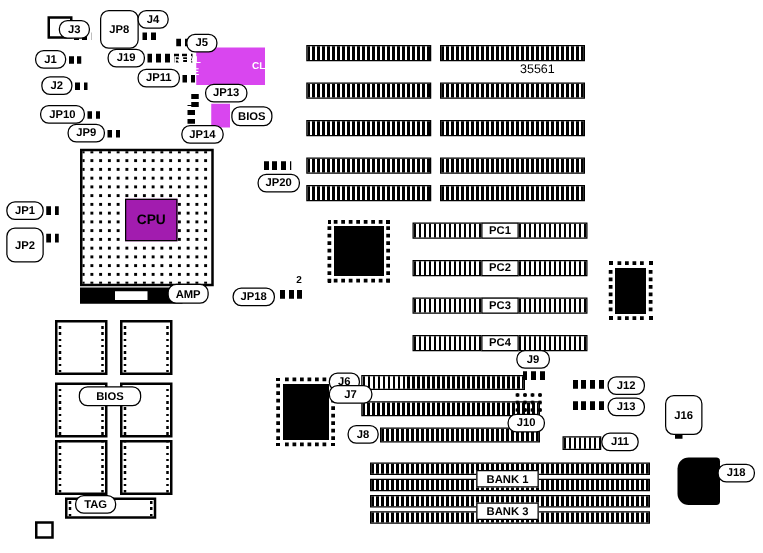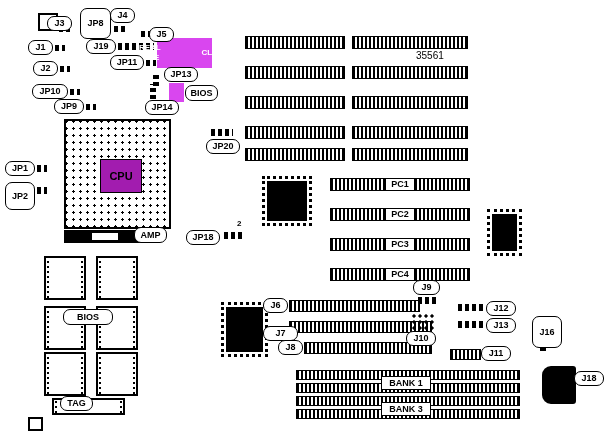--- a/index.html
+++ b/index.html
@@ -107,21 +107,21 @@
 
   <div class="qfp" style="left:262px;top:176px;width:50px;height:50px"></div>
   <div class="qfp" style="left:487px;top:209px;width:35px;height:47px"></div>
   <div class="qfp" style="left:221px;top:302px;width:47px;height:55px"></div>
 
   <div class="pill" style="left:413px;top:280px;width:27px;height:15px">J9</div>
   <div class="pins-h" style="left:418px;top:297px;width:18px;height:7px"></div>
 
   <div class="pill" style="left:263px;top:298px;width:25px;height:15px">J6</div>
   <div class="slot" style="left:289px;top:300px;width:131px;height:12px"></div>
-  <div class="pill" style="left:263px;top:326px;width:35px;height:15px">J7</div>
+  <div class="pill" style="left:263px;top:308px;width:35px;height:15px">J7</div>
   <div class="slot" style="left:289px;top:321px;width:143px;height:12px"></div>
   <div class="pill" style="left:278px;top:340px;width:25px;height:15px">J8</div>
   <div class="slot" style="left:304px;top:342px;width:128px;height:12px"></div>
 
   <div class="pingrid" style="left:411px;top:313px;width:24px;height:17px"></div>
   <div class="pill" style="left:406px;top:331px;width:30px;height:15px">J10</div>
 
   <div class="pins-h" style="left:458px;top:304px;width:27px;height:7px"></div>
   <div class="pill" style="left:486px;top:301px;width:30px;height:15px">J12</div>
   <div class="pins-h" style="left:458px;top:321px;width:27px;height:7px"></div>

